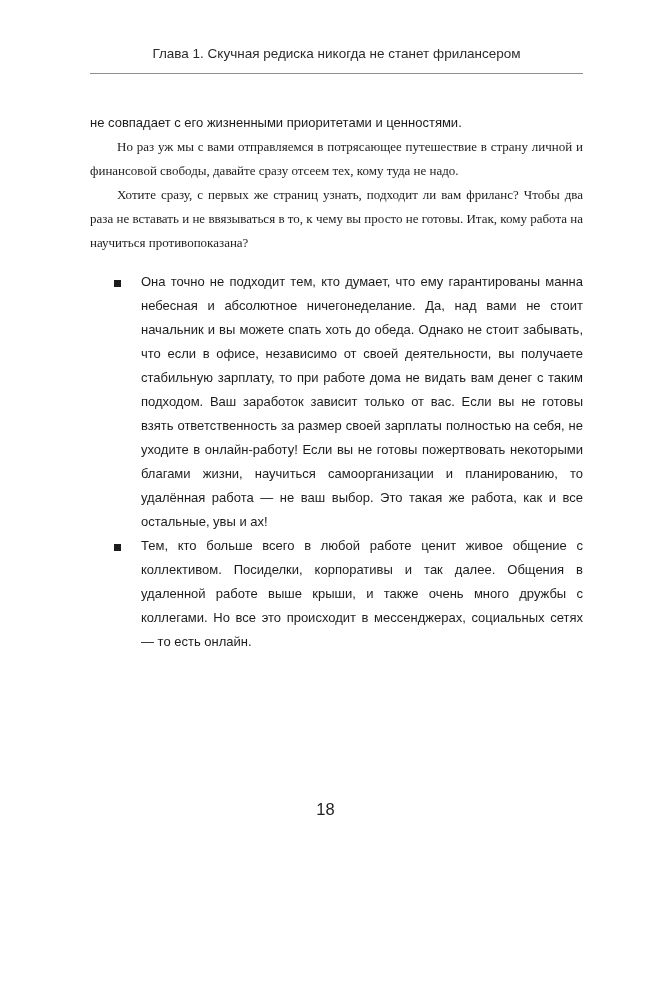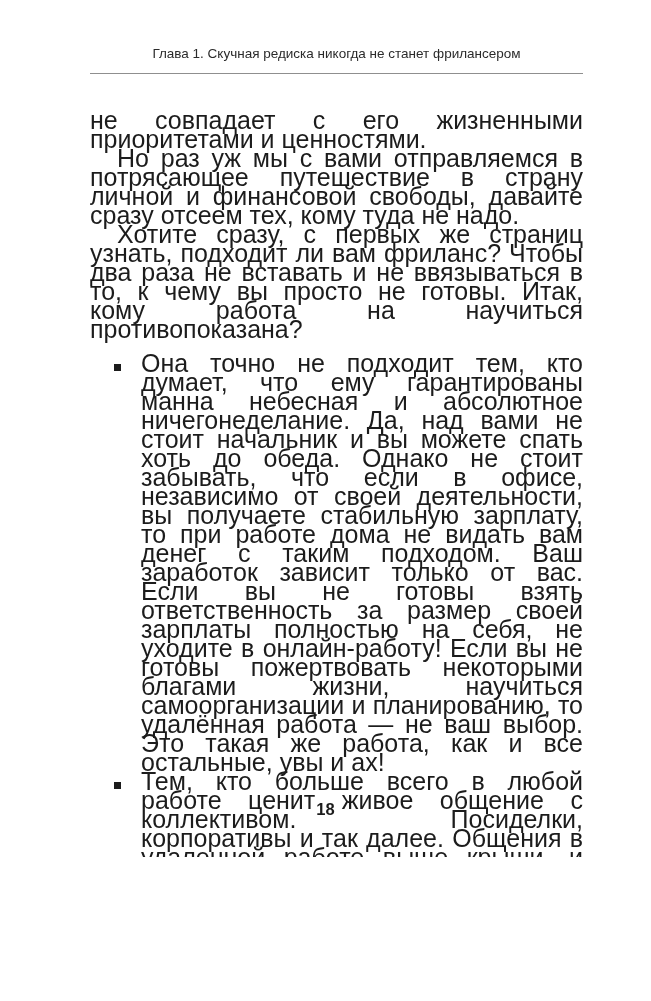--- a/index.html
+++ b/index.html
@@ -26,31 +26,32 @@
     margin-bottom: 11px;
   }
   .header-rule {
     border: none;
     border-top: 1px solid #8f8f8f;
     margin: 0;
     height: 0;
   }
   .body-text {
     margin-top: 37px;
-    font-size: 25px;
-    line-height: 19px;
+    font-size: 13px;
+    line-height: 24px;
     text-align: justify;
     hyphens: auto;
     -webkit-hyphens: auto;
   }
   .body-text p {
     margin: 0;
   }
   p.para-indent {
     text-indent: 27px;
+    font-family: Liberation Serif, serif;
   }
   ul.bullet-list {
     list-style: none;
     margin: 15px 0 0 0;
     padding: 0 0 0 24px;
   }
   ul.bullet-list li {
     position: relative;
     padding-left: 27px;
     text-align: justify;
@@ -69,21 +70,20 @@
     display: block;
   }
   .page-number {
     position: absolute;
     bottom: 38px;
     left: 0;
     width: 100%;
     text-align: center;
     font-size: 16.5px;
     color: #1c1c1c;
-    font-weight: bold;
   }
 </style>
 </head>
 <body>
 
 <div class="page">
 
   <header>
     <div class="running-head">Глава 1. Скучная редиска никогда не станет фрилансером</div>
     <hr class="header-rule">

